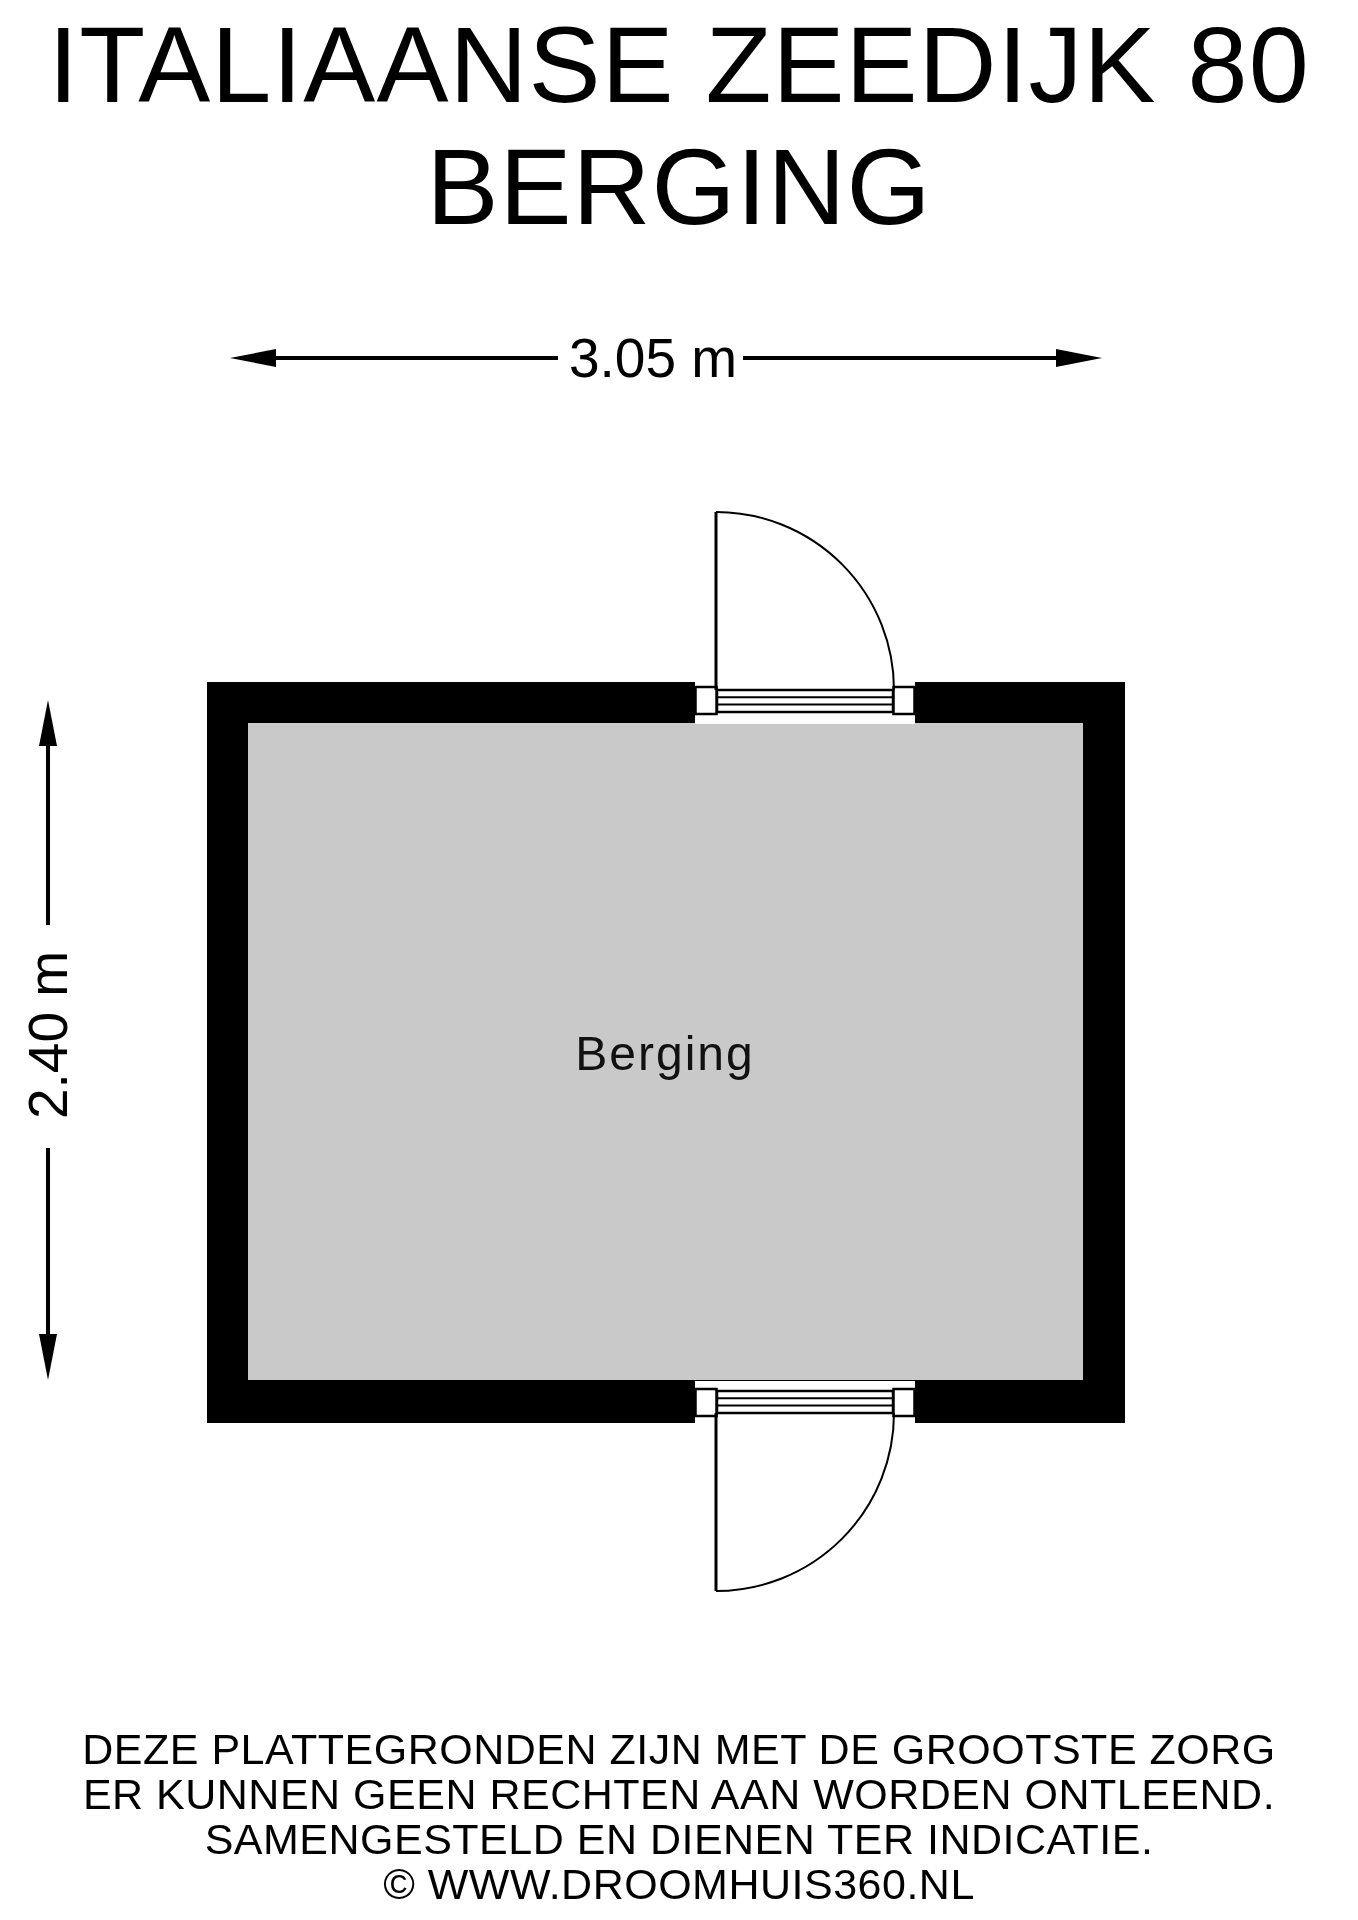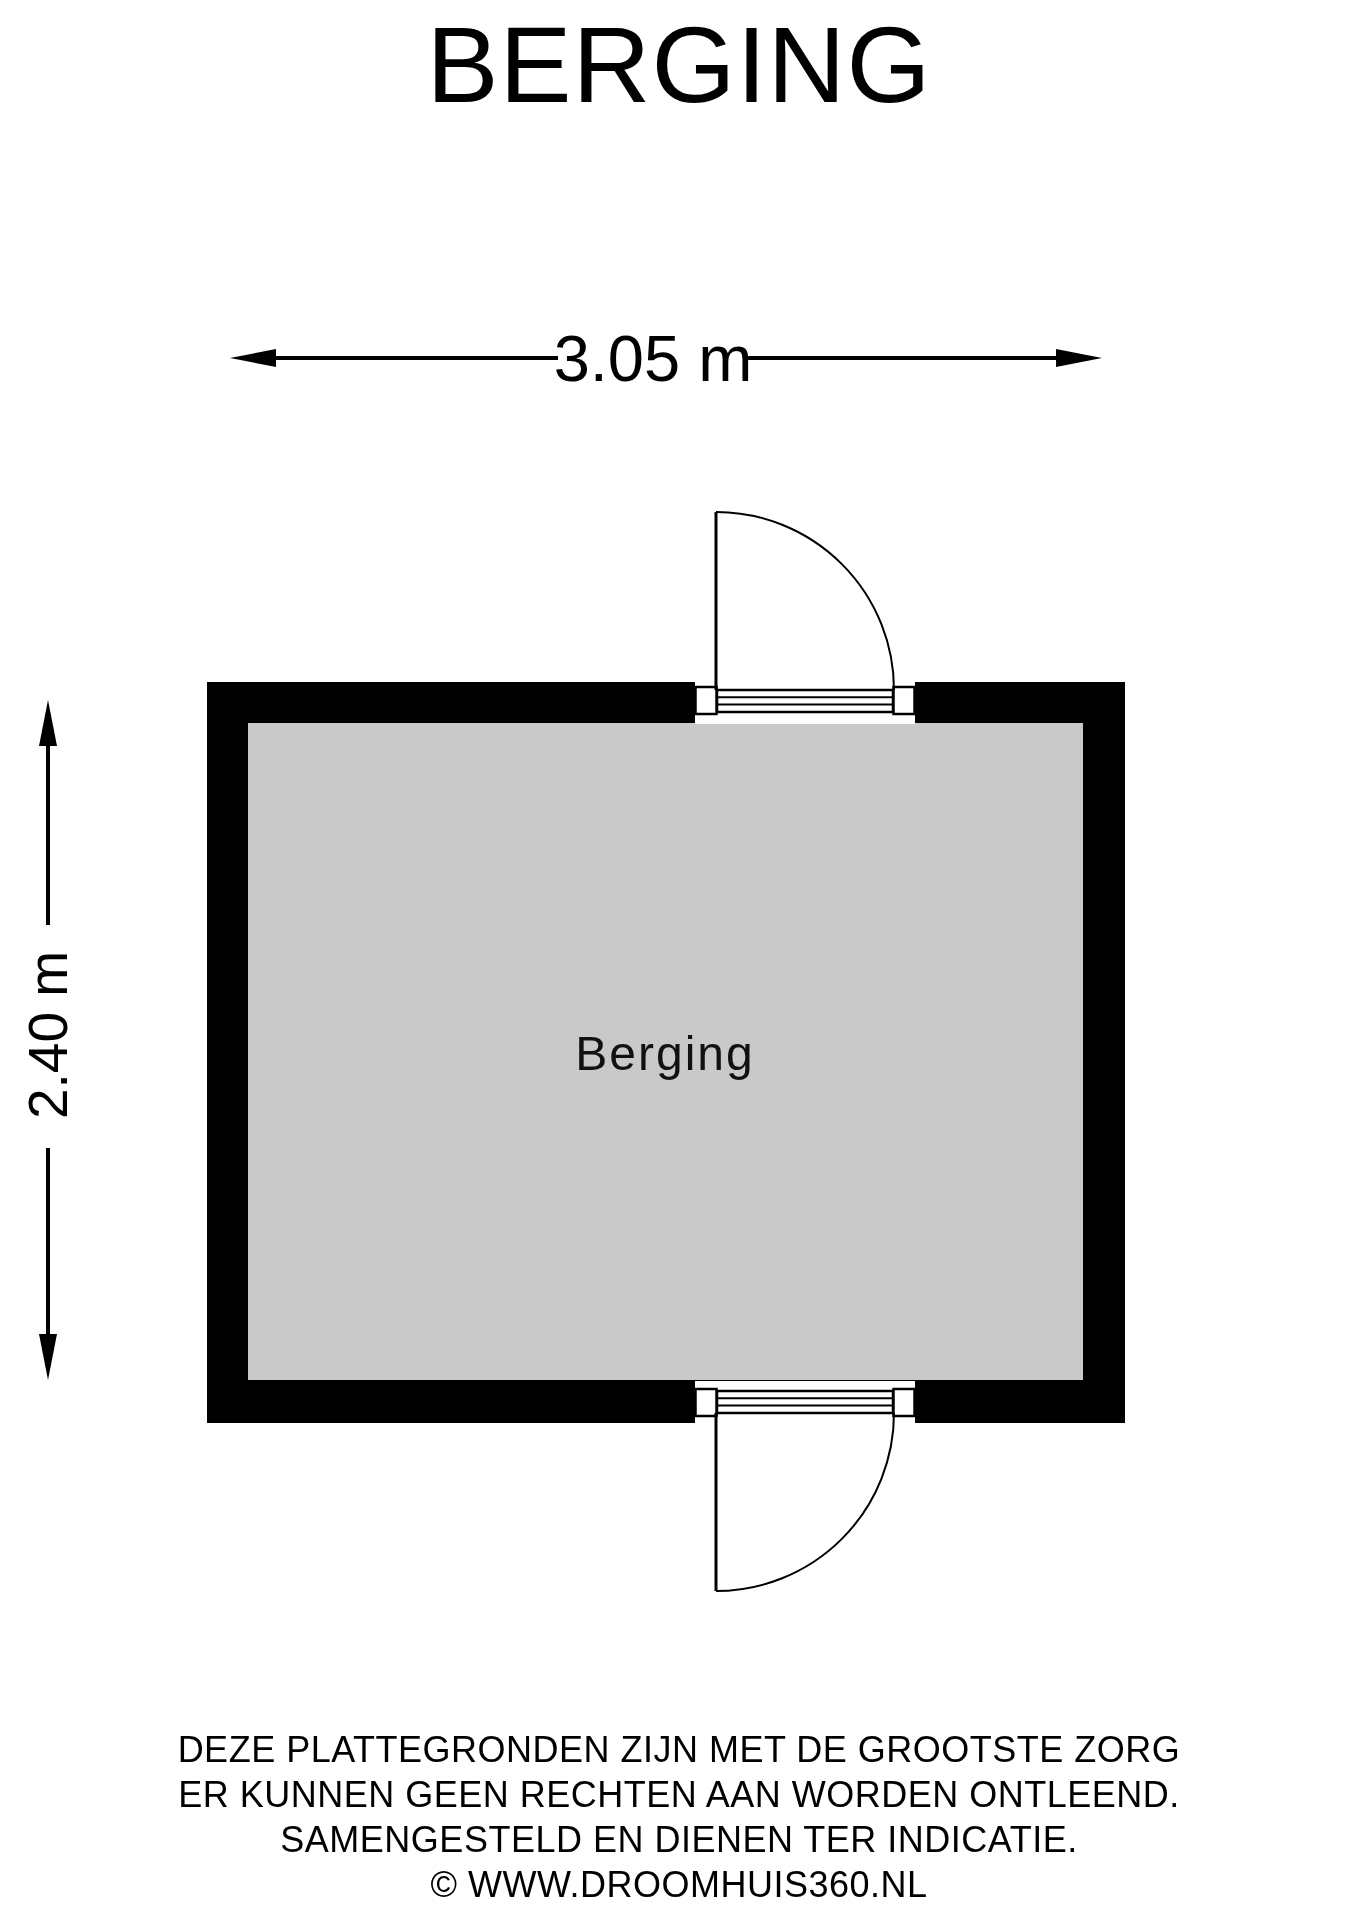--- a/index.html
+++ b/index.html
@@ -33,21 +33,21 @@
     line-height: 122px;
     letter-spacing: 1px;
     font-weight: 400;
     white-space: nowrap;
   }
   .dim-label-h {
     position: absolute;
     left: 653px;
     top: 358px;
     transform: translate(-50%, -50%);
-    font-size: 65px;
+    font-size: 55px;
     white-space: nowrap;
   }
   .dim-label-v {
     position: absolute;
     left: 48px;
     top: 1035px;
     transform: translate(-50%, -50%) rotate(-90deg);
     font-size: 55px;
     white-space: nowrap;
   }
@@ -59,21 +59,21 @@
     font-size: 48px;
     letter-spacing: 2px;
     color: #111111;
   }
   .footer-block {
     position: absolute;
     top: 1727px;
     left: 0;
     width: 100%;
     text-align: center;
-    font-size: 36px;
+    font-size: 43px;
     line-height: 45px;
     letter-spacing: 0.5px;
     white-space: nowrap;
   }
 </style>
 </head>
 <body>
 
 <div class="stage">
 
@@ -112,20 +112,21 @@
     <polygon points="230,358 276,349 276,367" fill="#000000"></polygon>
     <polygon points="1102,358 1056,349 1056,367" fill="#000000"></polygon>
 
     <line x1="48" y1="742" x2="48" y2="925" stroke="#000000" stroke-width="4"></line>
     <line x1="48" y1="1148" x2="48" y2="1338" stroke="#000000" stroke-width="4"></line>
     <polygon points="48,700 39,746 57,746" fill="#000000"></polygon>
     <polygon points="48,1380 39,1334 57,1334" fill="#000000"></polygon>
   </svg>
 
   <div class="title-block">
+    <div>ITALIAANSE ZEEDIJK 80</div>
     <div>BERGING</div>
   </div>
 
   <div class="dim-label-h">3.05 m</div>
   <div class="dim-label-v">2.40 m</div>
 
   <div class="room-label">Berging</div>
 
   <div class="footer-block">
     <div>DEZE PLATTEGRONDEN ZIJN MET DE GROOTSTE ZORG</div>

